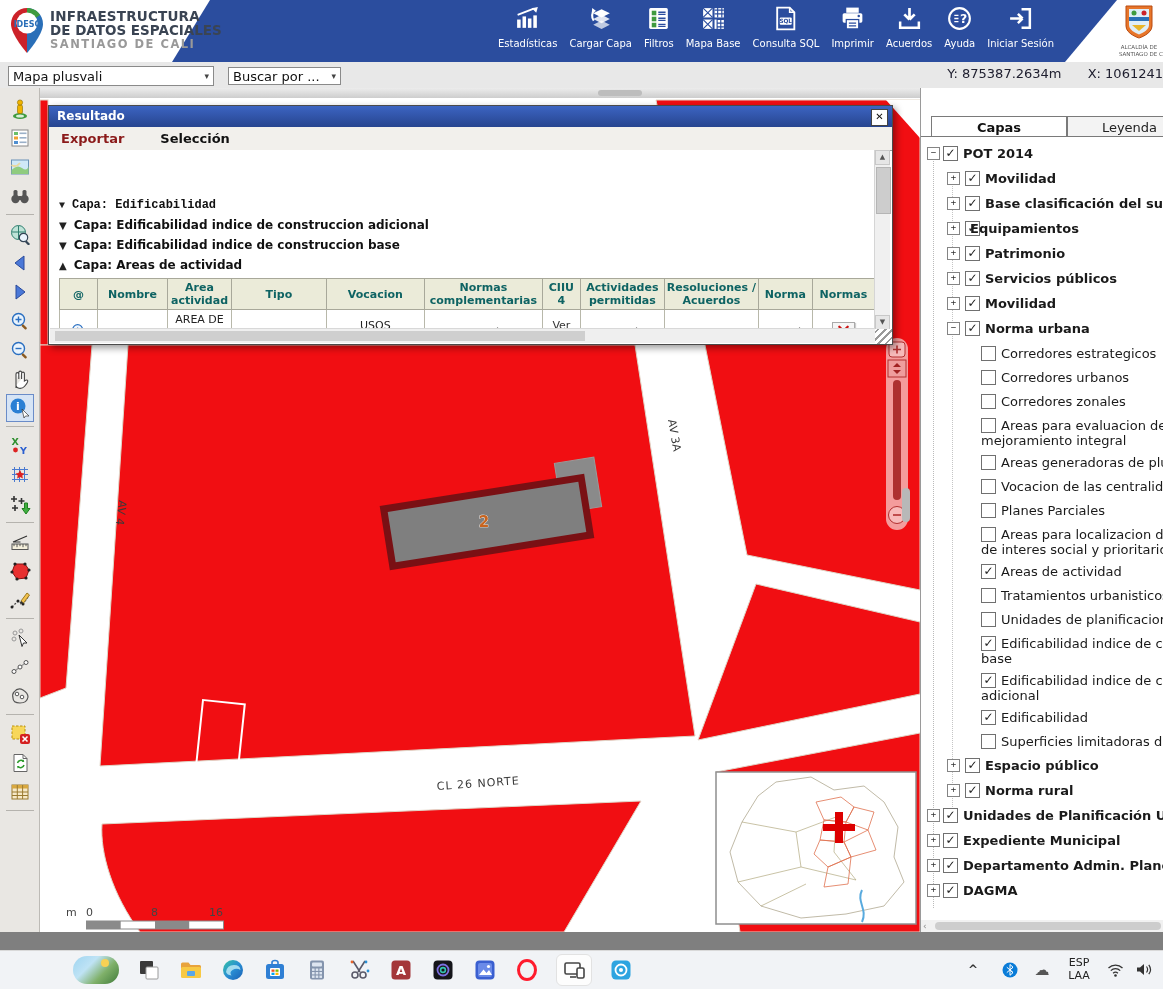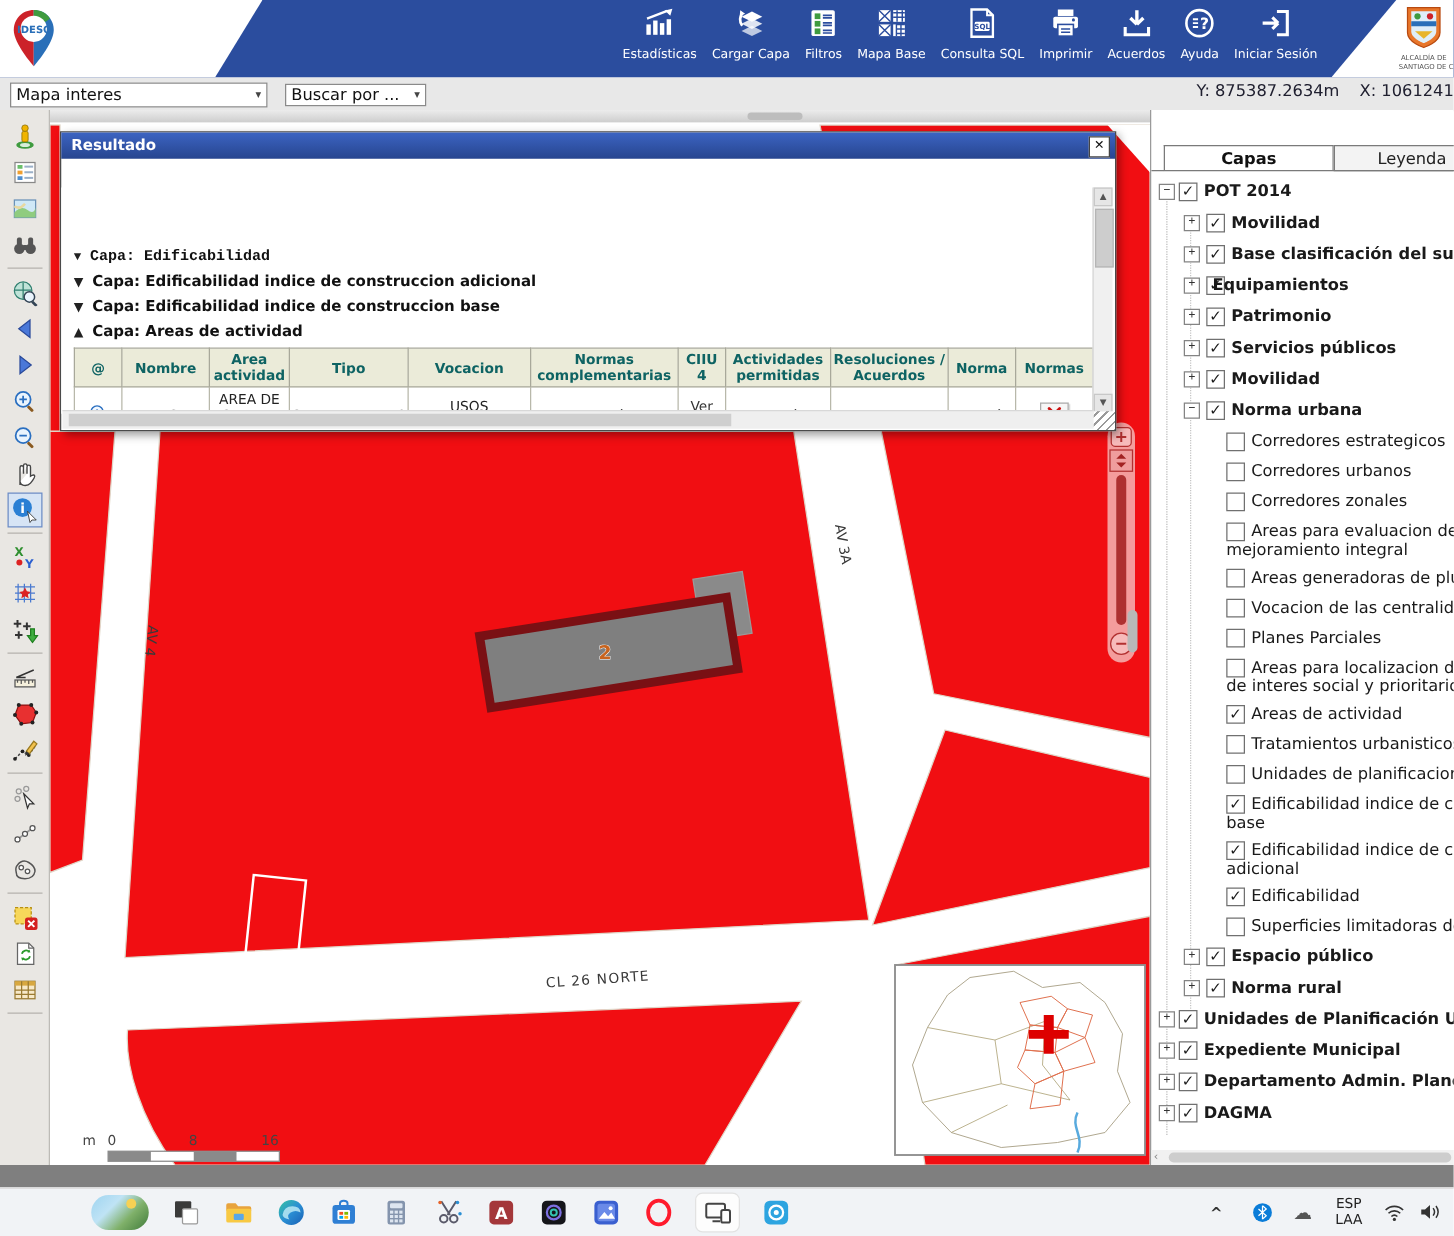--- a/index.html
+++ b/index.html
@@ -23,21 +23,21 @@
   #seal{right:4px;top:4px;width:40px;text-align:center;}
   #seal .cap{font-size:5.5px;color:#555;line-height:1.2;white-space:nowrap;}
   
   #row2{left:0;top:62px;width:1163px;height:26px;background:#e8e8e8;border-bottom:1px solid #cfcfcf;}
   .selbox{background:#fff;border:1px solid #8a8a8a;height:18px;font-size:13px;color:#111;
           display:flex;align-items:center;justify-content:space-between;padding:0 4px;cursor:pointer;}
   #sel-map{left:8px;top:66px;width:196px;}
   #sel-search{left:228px;top:67px;width:103px;height:16px;}
   .selbox .arr{font-size:9px;color:#444;margin-left:6px;}
   #coords{right:0px;top:66px;font-size:13px;color:#202030;white-space:nowrap;}
-  #coords span{margin-left:12px;text-align:center;}
+  #coords span{margin-left:22px;text-align:center;}
   
   #ltb{left:0;top:88px;width:40px;height:844px;background:#e9e7e3;border-right:1px solid #bdbbb6;
        display:flex;flex-direction:column;align-items:center;padding-top:6px;box-sizing:border-box;}
   .lt-icon{width:26px;height:26px;margin:1.5px 0;display:flex;align-items:center;justify-content:center;cursor:pointer;}
   .lt-icon svg{width:22px;height:22px;}
   .lt-icon.sel{background:#d6e4f5;outline:1px solid #6a8cc8;}
   .lt-sep{width:28px;height:1px;background:#b5b3ae;margin:4px 0;}
   
   #map-divider{left:40px;top:88px;width:880px;height:10px;background:linear-gradient(#ececec,#cdcdcd);}
   #map-grip{left:598px;top:90px;width:44px;height:6px;background:#bdbdbd;border-radius:3px;}
@@ -115,20 +115,25 @@
   <div class="abs" id="hdr-right"></div>
   <div class="abs" style="left:8px;top:7px;">
     <svg width="38" height="48" viewBox="0 0 38 48">
       <path d="M19 1 C10 1 3 8 3 17 C3 28 19 46 19 46 Z" fill="#cc2229"></path>
       <path d="M19 1 C28 1 35 8 35 17 C35 28 19 46 19 46 Z" fill="#2a6fb8"></path>
       <path d="M19 1 C24 1 29 3 32 8 L19 17Z" fill="#3f9b3f"></path>
       <circle cx="19" cy="16" r="10.5" fill="#fff"></circle>
       <text x="19" y="19.5" text-anchor="middle" font-size="8" font-weight="bold" fill="#2a6fb8">IDESC</text>
     </svg>
   </div>
+  <div class="abs" id="brand">
+    <div class="b1">INFRAESTRUCTURA</div>
+    <div class="b2">DE DATOS ESPACIALES</div>
+    <div class="b3">SANTIAGO DE CALI</div>
+  </div>
   <div class="abs" id="toolbar-top">
       <div class="tb-item">
         <span class="tb-ic"><svg viewBox="0 0 26 26">
             <g fill="#fff">
               <rect x="3" y="14" width="3.4" height="8"></rect>
               <rect x="8.2" y="11" width="3.4" height="11"></rect>
               <rect x="13.4" y="13" width="3.4" height="9"></rect>
               <rect x="18.6" y="10" width="3.4" height="12"></rect>
             </g>
             <path d="M3.5 9.5 L19 3.5" stroke="#fff" stroke-width="1.8" fill="none"></path>
@@ -230,21 +235,21 @@
         <circle cx="20" cy="9" r="2.5" fill="#cc2229"></circle>
       <path d="M8 21 H22 L15 27Z" fill="#e8b52a"></path>
     </svg>
     <div class="cap">ALCALDÍA DE</div>
     <div class="cap">SANTIAGO DE C</div>
   </div>
 </div>
 
 <div class="abs" id="row2"></div>
 <div class="abs selbox" id="sel-map">
-  <span>Mapa interes</span>
+  <span>Mapa plusvali</span>
   <span class="arr">▾</span>
 </div>
 <div class="abs selbox" id="sel-search">
   <span>Buscar por ...</span>
   <span class="arr">▾</span>
 </div>
 <div class="abs" id="coords">
   <span>Y: 875387.2634m</span>
   <span>X: 1061241</span>
 </div>
@@ -511,20 +516,24 @@
   </g>
   <rect x="862" y="390" width="8" height="34" rx="4" fill="#b8b8b8"></rect>
 </svg>
 </div>
 
 <div class="abs" id="dlg">
   <div class="abs" id="dlg-title">
     <span>Resultado</span>
   </div>
   <div class="abs" id="dlg-close">✕</div>
+  <div class="abs" id="dlg-menu">
+    <span class="mi m0">Exportar</span>
+    <span class="mi m1">Selección</span>
+  </div>
   <div class="abs" id="dlg-body">
     <div id="sections">
         <div class="sec" style="top: 48px; font-family: Liberation Mono, monospace;"><span class="ar">▼</span><span>Capa: Edificabilidad</span></div>
         <div class="sec" style="top: 68px;"><span class="ar">▼</span><span>Capa: Edificabilidad indice de construccion adicional</span></div>
         <div class="sec" style="top: 88px;"><span class="ar">▼</span><span>Capa: Edificabilidad indice de construccion base</span></div>
         <div class="sec" style="top: 108px;"><span class="ar">▲</span><span>Capa: Areas de actividad</span></div>
       </div>
     <table id="restable">
         <colgroup>
           <col style="width:38px">

